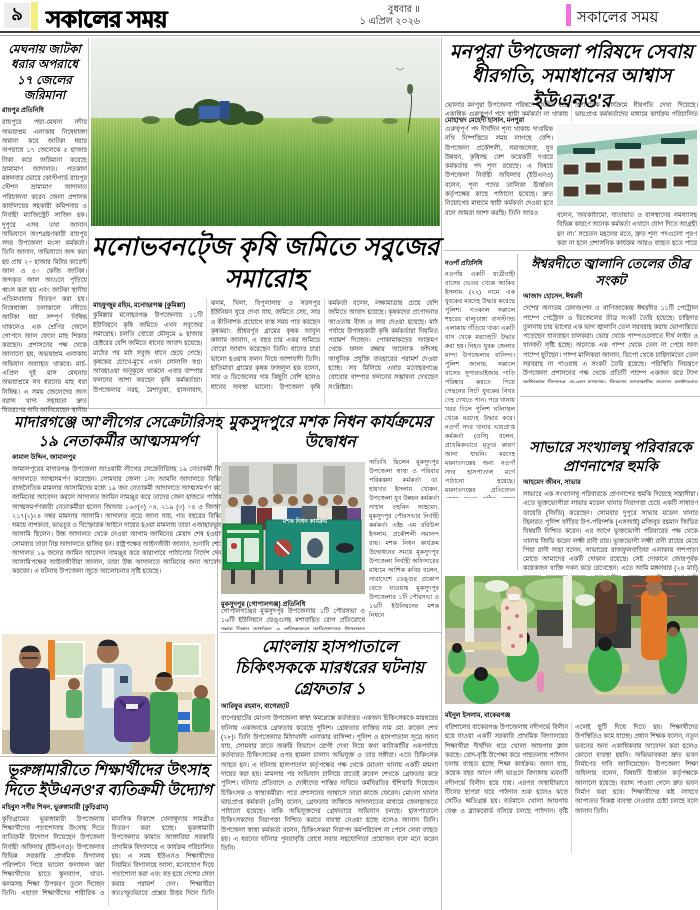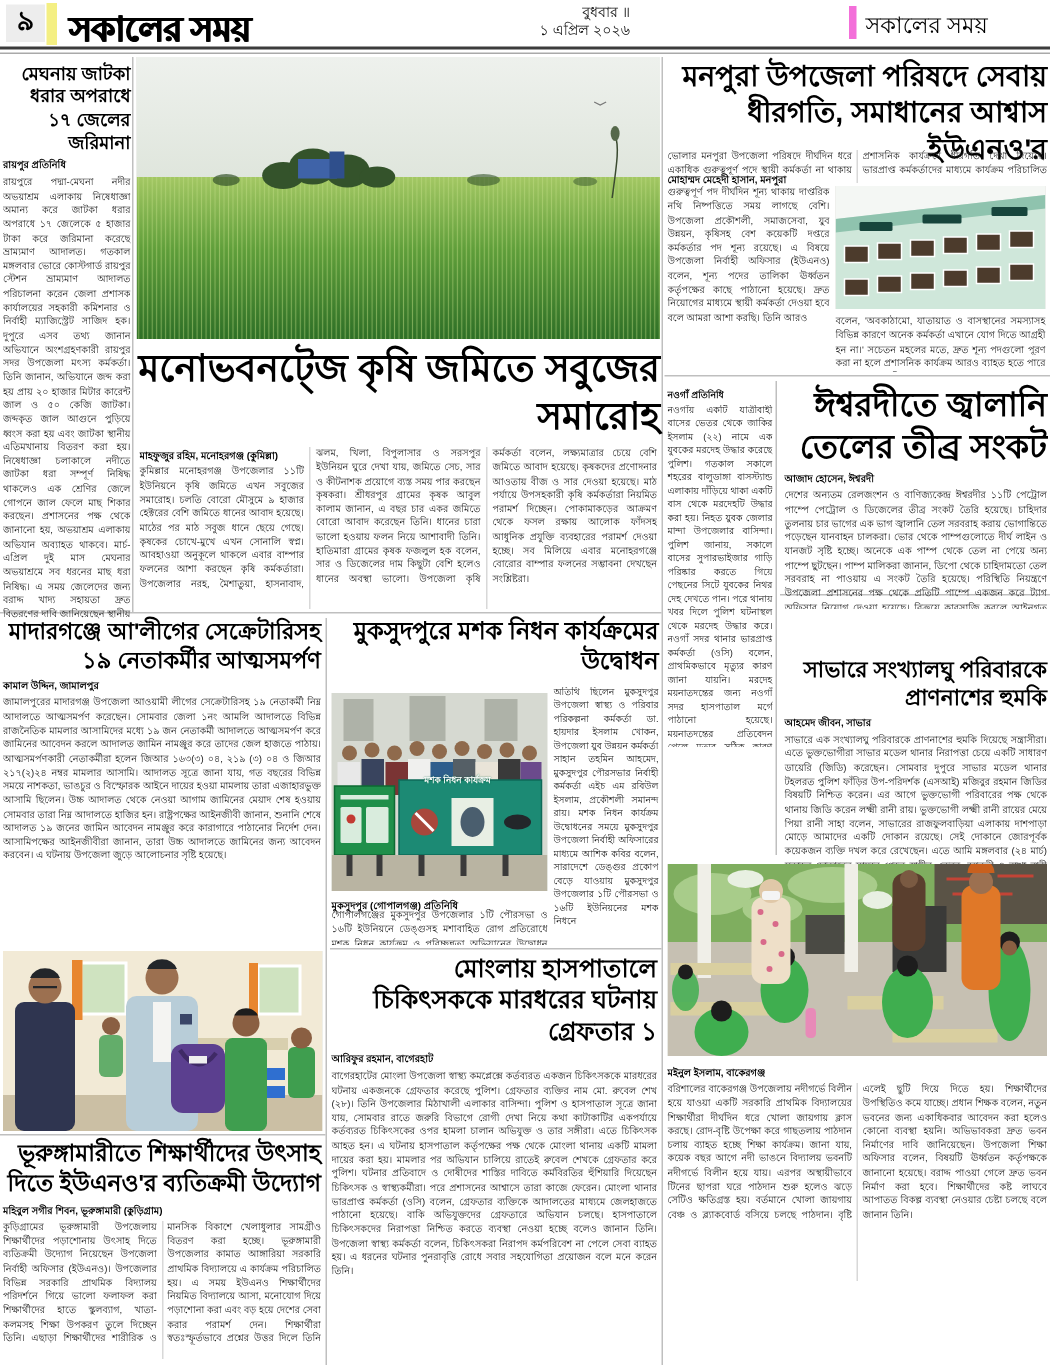--- a/index.html
+++ b/index.html
@@ -14,21 +14,21 @@
         text-shadow:0.7px 0 #000, -0.3px 0 #000;}
   .dateline{left:280px;top:3px;width:140px;text-align:right;font-size:9.5px;line-height:1.3;color:#111;}
   .mbar{left:566px;top:4px;width:5px;height:22px;background:#f36fd9;}
   .brand-right{left:577px;top:5px;font-size:15px;color:#000;}
   .hrule1{left:0;top:31px;width:700px;height:2px;background:#3c3c3c;}
   .hrule2{left:0;top:35px;width:700px;height:1px;background:#a9a9a9;}
   
   .vline{width:1px;background:#bfbfbf;}
   .hline{height:1px;background:#bfbfbf;}
   
-  .hl{font-weight:800;text-align:right;color:#000;line-height:1.28;}
+  .hl{font-weight:800;text-align:center;color:#000;line-height:1.28;font-style:italic;}
   .by{font-size:6.5px;font-weight:700;color:#000;margin:2px 0 1px 0;}
   .bd{font-size:6.4px;line-height:1.45;text-align:justify;color:#222;overflow:hidden;}
   .cols2{column-count:2;column-gap:7px;column-rule:1px solid #d8d8d8;}
   .cols3{column-count:3;column-gap:8px;column-rule:1px solid #d8d8d8;}
   .photo{overflow:hidden;background:#dde0da;}
   .photo svg{display:block;width:100%;height:100%;}
   .banner-text{position:absolute;color:#fff;font-size:6px;font-weight:700;text-align:center;line-height:1.1;
                text-shadow:0 0 1px #064;}
 </style>
 </head>
@@ -141,32 +141,32 @@
     </svg>
   </div>
   <div class="abs bd" style="left:557px;top:210px;width:140px;height:38px;">বলেন, 'অবকাঠামো, যাতায়াত ও বাসস্থানের সমস্যাসহ বিভিন্ন কারণে অনেক কর্মকর্তা এখানে যোগ দিতে আগ্রহী হন না।' সচেতন মহলের মতে, দ্রুত শূন্য পদগুলো পূরণ করা না হলে প্রশাসনিক কার্যক্রম আরও ব্যাহত হতে পারে এবং জনভোগান্তি বাড়বে।</div>
 
   <div class="abs" style="left:445px;top:256px;width:70px;height:312px;">
     <div class="by" style="font-size:6.2px;">নওগাঁ প্রতিনিধি</div>
     <div class="bd" style="font-size:6.2px;height:228px;">নওগাঁয় একটি যাত্রীবাহী বাসের ভেতর থেকে জাকির ইসলাম (২২) নামে এক যুবকের মরদেহ উদ্ধার করেছে পুলিশ। গতকাল সকালে শহরের বালুডাঙ্গা বাসস্ট্যান্ড এলাকায় দাঁড়িয়ে থাকা একটি বাস থেকে মরদেহটি উদ্ধার করা হয়। নিহত যুবক জেলার মান্দা উপজেলার বাসিন্দা। পুলিশ জানায়, সকালে বাসের সুপারভাইজার গাড়ি পরিষ্কার করতে গিয়ে পেছনের সিটে যুবকের নিথর দেহ দেখতে পান। পরে থানায় খবর দিলে পুলিশ ঘটনাস্থল থেকে মরদেহ উদ্ধার করে। নওগাঁ সদর থানার ভারপ্রাপ্ত কর্মকর্তা (ওসি) বলেন, প্রাথমিকভাবে মৃত্যুর কারণ জানা যায়নি। মরদেহ ময়নাতদন্তের জন্য নওগাঁ সদর হাসপাতাল মর্গে পাঠানো হয়েছে। ময়নাতদন্তের প্রতিবেদন পেলে মৃত্যুর সঠিক কারণ জানা যাবে।</div>
   </div>
 
   <div class="abs" style="left:523px;top:256px;width:175px;height:136px;">
-    <div class="hl" style="font-size:22px;">ঈশ্বরদীতে জ্বালানি তেলের তীব্র সংকট</div>
+    <div class="hl" style="font-size:13px;">ঈশ্বরদীতে জ্বালানি তেলের তীব্র সংকট</div>
     <div class="by">আজাদ হোসেন, ঈশ্বরদী</div>
     <div class="bd" style="height:80px;">দেশের অন্যতম রেলজংশন ও বাণিজ্যকেন্দ্র ঈশ্বরদীর ১১টি পেট্রোল পাম্পে পেট্রোল ও ডিজেলের তীব্র সংকট তৈরি হয়েছে। চাহিদার তুলনায় চার ভাগের এক ভাগ জ্বালানি তেল সরবরাহ করায় ভোগান্তিতে পড়েছেন যানবাহন চালকরা। ভোর থেকে পাম্পগুলোতে দীর্ঘ লাইন ও যানজট সৃষ্টি হচ্ছে। অনেকে এক পাম্প থেকে তেল না পেয়ে অন্য পাম্পে ছুটছেন। পাম্প মালিকরা জানান, ডিপো থেকে চাহিদামতো তেল সরবরাহ না পাওয়ায় এ সংকট তৈরি হয়েছে। পরিস্থিতি নিয়ন্ত্রণে উপজেলা প্রশাসনের পক্ষ থেকে প্রতিটি পাম্পে একজন করে ট্যাগ অফিসার নিয়োগ দেওয়া হয়েছে। বিক্রয়ে কারসাজি করলে আইনগত ব্যবস্থা নেওয়ার হুঁশিয়ারি দিয়েছে প্রশাসন।</div>
   </div>
 
   <div class="abs" style="left:523px;top:400px;width:175px;height:172px;">
     <div class="hl" style="font-size:14.5px;margin-top:38px;">সাভারে সংখ্যালঘু পরিবারকে প্রাণনাশের হুমকি</div>
     <div class="by">আহমেদ জীবন, সাভার</div>
     <div class="bd" style="height:104px;">সাভারে এক সংখ্যালঘু পরিবারকে প্রাণনাশের হুমকি দিয়েছে সন্ত্রাসীরা। এতে ভুক্তভোগীরা সাভার মডেল থানার নিরাপত্তা চেয়ে একটি সাধারণ ডায়েরি (জিডি) করেছেন। সোমবার দুপুরে সাভার মডেল থানার টহলরত পুলিশ ফাঁড়ির উপ-পরিদর্শক (এসআই) মজিবুর রহমান জিডির বিষয়টি নিশ্চিত করেন। এর আগে ভুক্তভোগী পরিবারের পক্ষ থেকে থানায় জিডি করেন লক্ষ্মী রানী রায়। ভুক্তভোগী লক্ষ্মী রানী রায়ের মেয়ে পিয়া রানী সাহা বলেন, সাভারের রাজফুলবাড়িয়া এলাকায় দাশপাড়া মোড়ে আমাদের একটি দোকান রয়েছে। সেই দোকানে জোরপূর্বক কয়েকজন ব্যক্তি দখল করে রেখেছেন। এতে আমি মঙ্গলবার (২৪ মার্চ) সকালে দোকানের সামনে গেলে স্বাধীন, কেরন, আরতী ও রাখা রানী আমাকে বিভিন্নভাবে প্রাণনাশের হুমকি দেন। পরে আমার বাবা সাভার মডেল থানায় একটি জিডি করতে বলে জানান তিনি। অভিযুক্ত স্বাধীন বলেন, তারা আমার দোকানে এসে হুমকি দিয়েছে, আমি কোথাও যাইনি। এ বিষয়ে তদন্ত করে দোষীদের বিরুদ্ধে ব্যবস্থা গ্রহণ করা হবে বলে জানান এসআই মজিবুর রহমান।</div>
   </div>
 
-  <div class="abs" style="left:2px;top:412px;width:212px;height:218px;">
+  <div class="abs" style="left:12px;top:412px;width:212px;height:218px;">
     <div class="hl" style="font-size:15px;">মাদারগঞ্জে আ'লীগের সেক্রেটারিসহ ১৯ নেতাকর্মীর আত্মসমর্পণ</div>
     <div class="by">কামাল উদ্দিন, জামালপুর</div>
     <div class="bd" style="height:146px;">জামালপুরের মাদারগঞ্জ উপজেলা আওয়ামী লীগের সেক্রেটারিসহ ১৯ নেতাকর্মী নিম্ন আদালতে আত্মসমর্পণ করেছেন। সোমবার জেলা ১নং আমলি আদালতে বিভিন্ন রাজনৈতিক মামলার আসামিদের মধ্যে ১৯ জন নেতাকর্মী আদালতে আত্মসমর্পণ করে জামিনের আবেদন করলে আদালত জামিন নামঞ্জুর করে তাদের জেল হাজতে পাঠায়। আত্মসমর্পণকারী নেতাকর্মীরা হলেন জিআর ১৬৩(৩) ০৪, ২১৯ (৩) ০৪ ও জিআর ২১৭(২)২৪ নম্বর মামলার আসামি। আদালত সূত্রে জানা যায়, গত বছরের বিভিন্ন সময়ে নাশকতা, ভাঙচুর ও বিস্ফোরক আইনে দায়ের হওয়া মামলায় তারা এজাহারভুক্ত আসামি ছিলেন। উচ্চ আদালত থেকে নেওয়া আগাম জামিনের মেয়াদ শেষ হওয়ায় সোমবার তারা নিম্ন আদালতে হাজির হন। রাষ্ট্রপক্ষের আইনজীবী জানান, শুনানি শেষে আদালত ১৯ জনের জামিন আবেদন নামঞ্জুর করে কারাগারে পাঠানোর নির্দেশ দেন। আসামিপক্ষের আইনজীবীরা জানান, তারা উচ্চ আদালতে জামিনের জন্য আবেদন করবেন। এ ঘটনায় উপজেলা জুড়ে আলোচনার সৃষ্টি হয়েছে।</div>
   </div>
 
   <div class="abs hl" style="left:221px;top:412px;width:218px;font-size:16px;">মুকসুদপুরে মশক নিধন কার্যক্রমের উদ্বোধন</div>
   <div class="abs photo" style="left:221px;top:462px;width:144px;height:132px;">
     <svg viewBox="0 0 144 132" preserveAspectRatio="none">
       <rect width="144" height="132" fill="#d6d9d1"></rect>
       <g fill="#aeb2a8">

